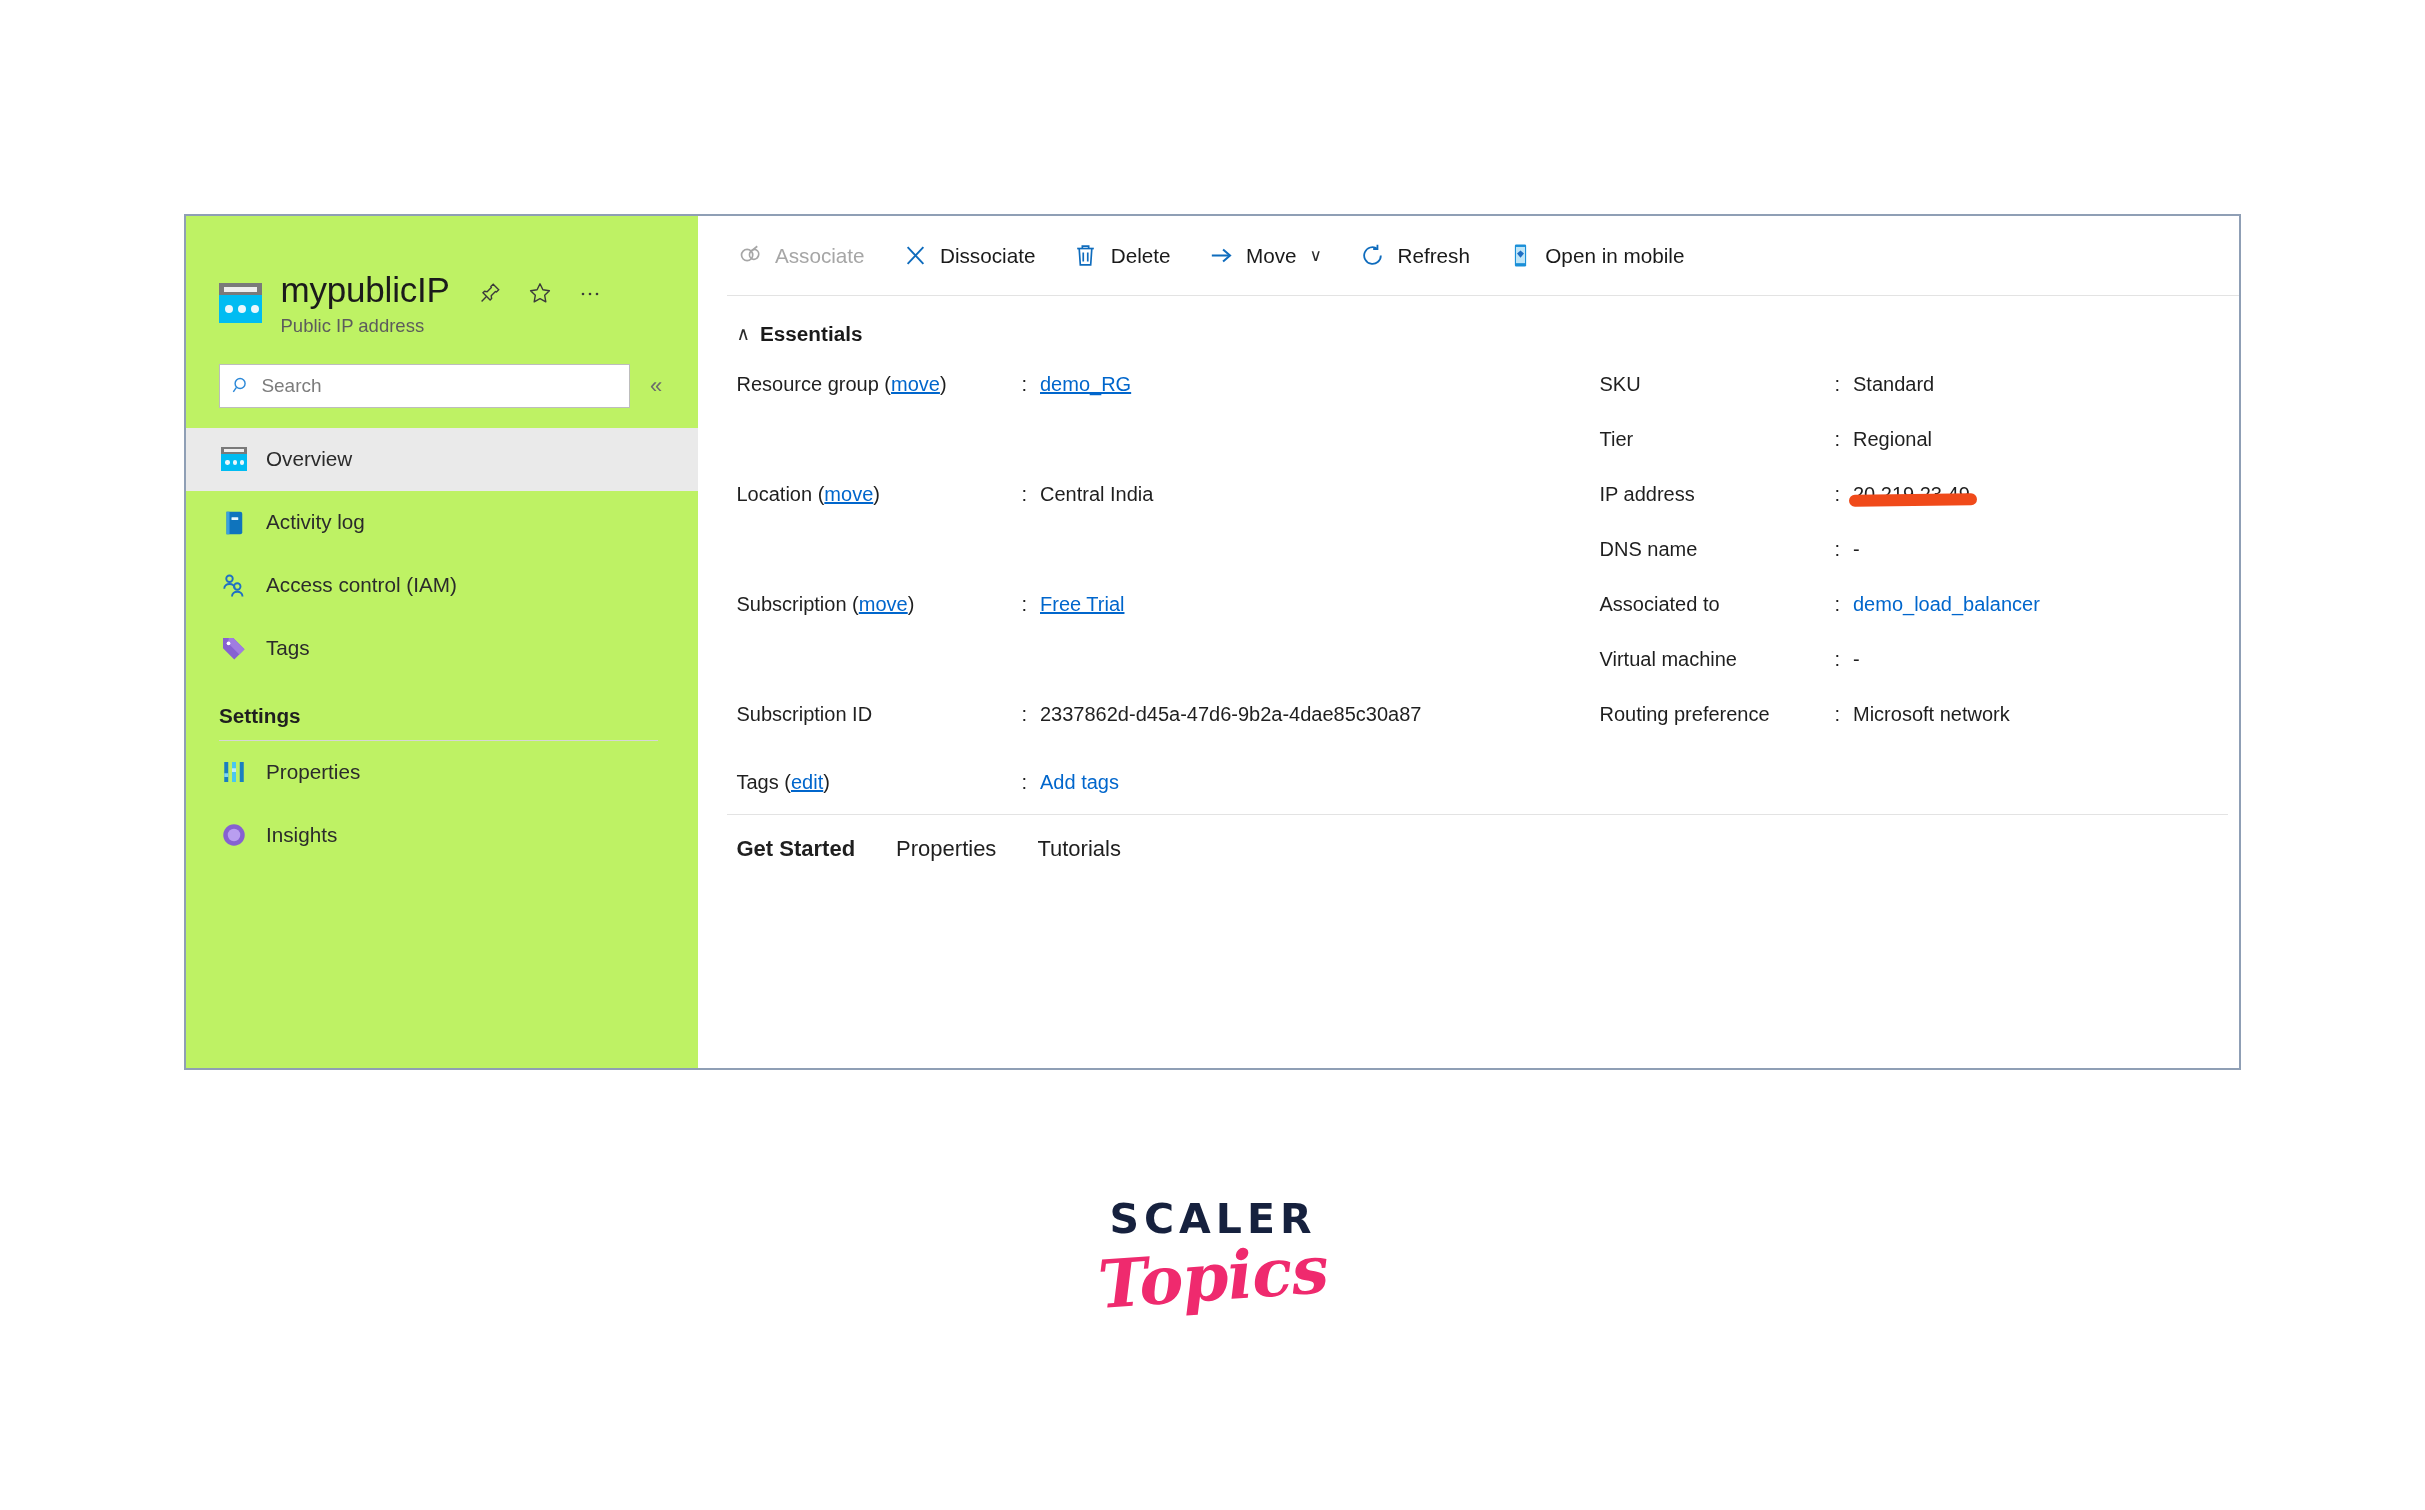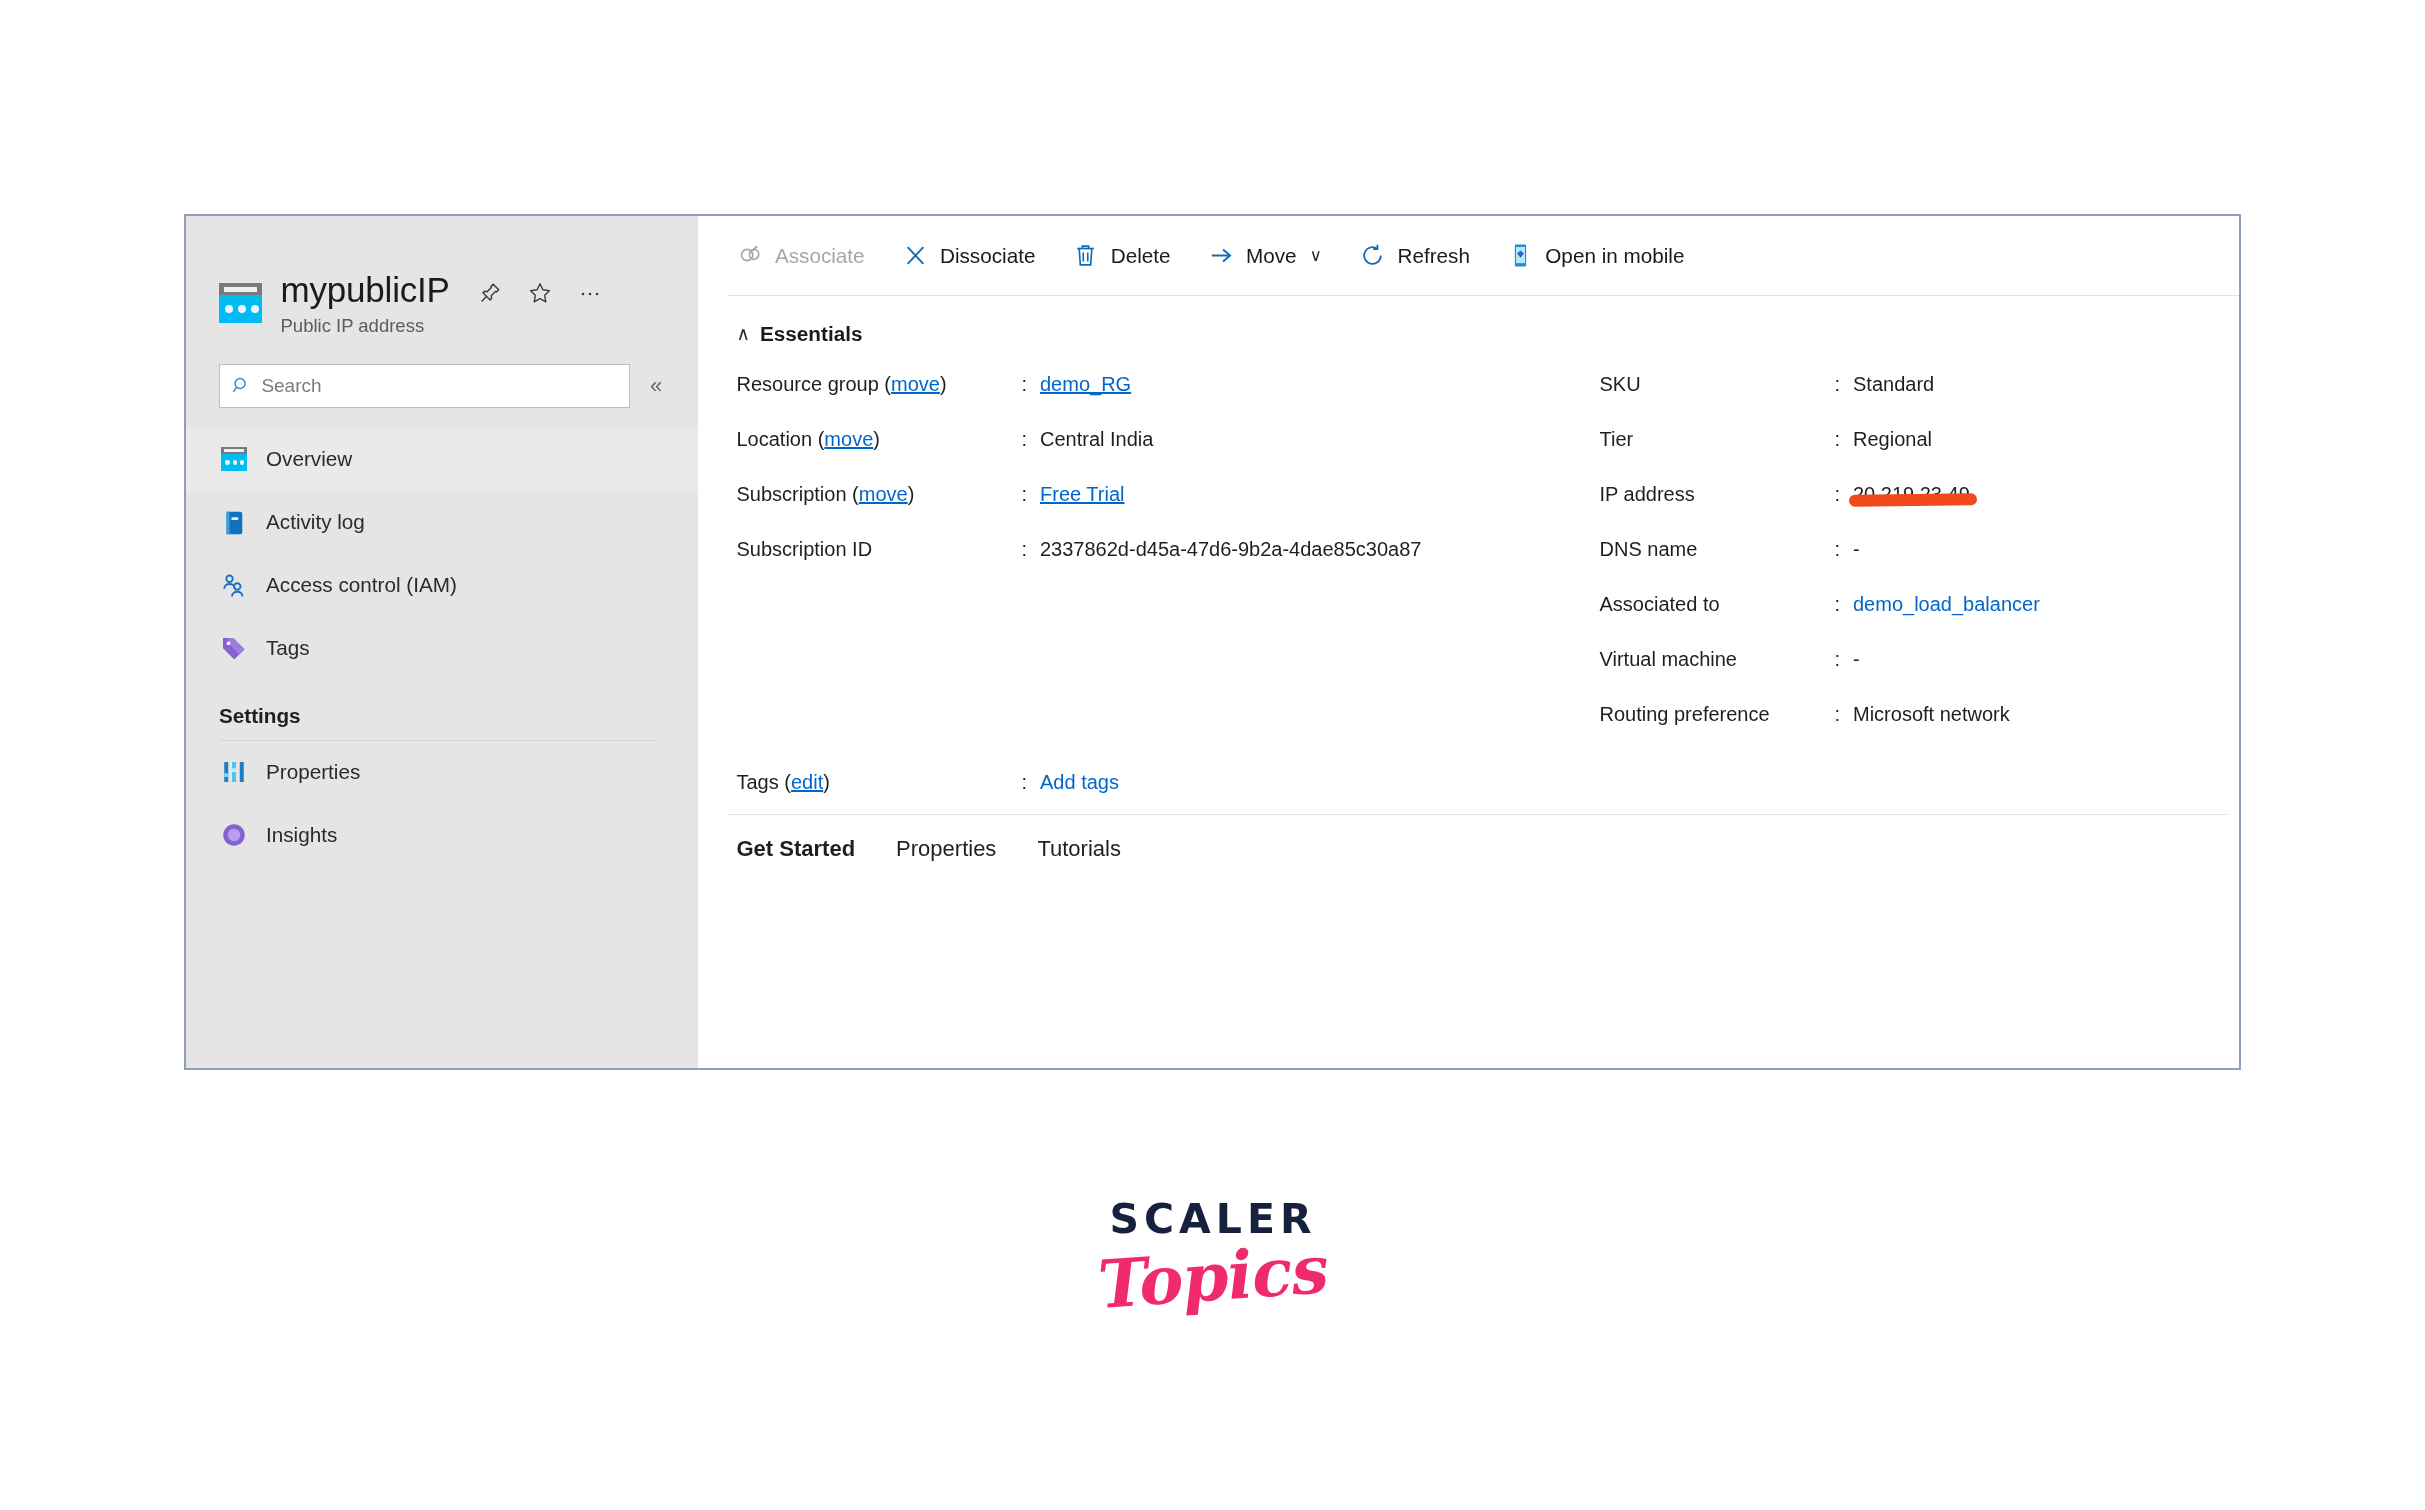--- a/index.html
+++ b/index.html
@@ -20,21 +20,21 @@
     border: 2.9px solid #8f9fb5;
     background: #ffffff;
     overflow: hidden;
     display: flex;
   }
 
   
   .nav-pane {
     width: 512px;
     flex: 0 0 512px;
-    background: #e5e5e5;
+    background: #bef264;
     position: relative;
     padding-top: 0;
   }
 
   .res-header {
     display: flex;
     align-items: flex-start;
     padding: 56px 0 0 33px;
   }
   .res-icon {
@@ -170,21 +170,21 @@
     font-size: 20.7px; font-weight: 700; color:#1a1a1a;
     cursor:pointer;
     width: max-content;
   }
   .essentials-head .chev { margin-right: 10px; font-size:18.5px; font-weight:400; color:#2b2b2b; line-height:1;}
 
   .ess-grid {
     display:flex;
     padding: 27px 0 0 10px;
   }
-  .ess-col { display:flex; flex-direction:column; }
+  .ess-col { display:flex; flex-direction:column;justify-content:space-between; }
   .ess-col.left { width: 863px; }
   .ess-col.right { width: 713px; }
 
   .ess-row { display:flex; align-items:baseline; height: 55px; }
   .ess-key {
     font-size: 20px; color:#1f1f1f;
     flex: 0 0 auto;
     white-space: nowrap;
   }
   .ess-col.left .ess-key { width: 285px; }

